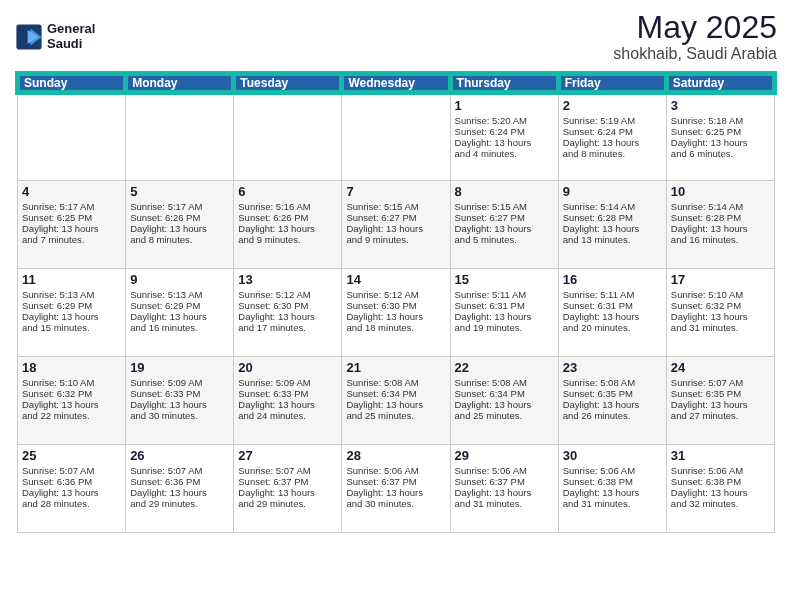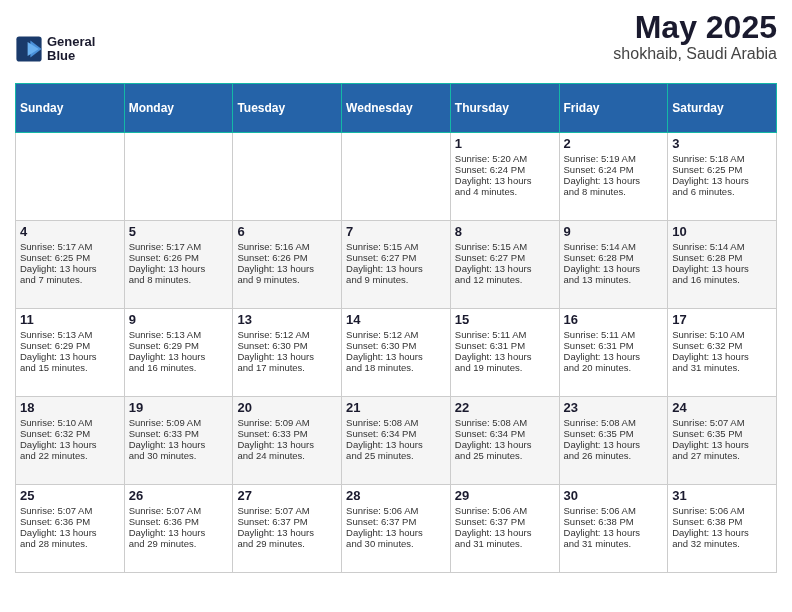--- a/index.html
+++ b/index.html
@@ -11,22 +11,22 @@
       overflow: hidden;
     }
     .page {
       width: 792px;
       height: 612px;
       padding: 10px 15px;
     }
     .header {
       display: flex;
       justify-content: space-between;
-      align-items: flex-end;
-      margin-bottom: 20px;
+      align-items: center;
+      margin-bottom: 8px;
     }
     .logo {
       display: flex;
       align-items: center;
       gap: 4px;
     }
     .logo-text {
       display: flex;
       flex-direction: column;
       font-size: 13px;
@@ -36,41 +36,41 @@
     }
     .logo-icon {
       width: 28px;
       height: 28px;
     }
     .title-block {
       text-align: right;
     }
     .main-title {
       font-size: 32px;
-      font-weight: bold;
+      font-weight: normal;
       color: #1a1a2e;
       line-height: 1.1;
     }
     .subtitle {
       font-size: 16px;
       color: #444;
     }
     .calendar {
       width: 100%;
       border-collapse: collapse;
       table-layout: fixed;
     }
     .calendar thead th {
       background: #2563a8;
       color: #fff;
       font-size: 12px;
       font-weight: bold;
-      padding: 17px 4px;
+      padding: 0 4px;
       text-align: left;
-      border: 1px solid #14b8a6;
+      border: 5px solid #14b8a6;
     }
     .calendar tbody td {
       vertical-align: top;
       border: 1px solid #ccc;
       padding: 3px 4px;
       font-size: 9.5px;
       color: #333;
       height: 88px;
       background: #fff;
     }
@@ -94,21 +94,21 @@
 <div class="page">
   <div class="header">
     <div class="logo">
       <svg class="logo-icon" viewBox="0 0 40 40">
         <rect x="2" y="2" width="36" height="36" rx="4" fill="#1a3a6b"></rect>
         <polygon points="22,8 38,20 22,32" fill="#4a90d9"></polygon>
         <polygon points="18,10 34,20 18,30" fill="#6ab0f0"></polygon>
       </svg>
       <div class="logo-text">
         <span>General</span>
-        <span>Blue</span>
+        <span>Saudi</span>
       </div>
     </div>
     <div class="title-block">
       <div class="main-title">May 2025</div>
       <div class="subtitle">shokhaib, Saudi Arabia</div>
     </div>
   </div>
 
   <table class="calendar">
     <thead>
@@ -177,21 +177,21 @@
             <div>Sunrise: 5:15 AM</div>
             <div>Sunset: 6:27 PM</div>
             <div>Daylight: 13 hours</div>
             <div>and 9 minutes.</div>
           </td>
           <td>
             <span class="day-num">8</span>
             <div>Sunrise: 5:15 AM</div>
             <div>Sunset: 6:27 PM</div>
             <div>Daylight: 13 hours</div>
-            <div>and 12 minutes.</div>
+            <div>and 5 minutes.</div>
           </td>
           <td>
             <span class="day-num">9</span>
             <div>Sunrise: 5:14 AM</div>
             <div>Sunset: 6:28 PM</div>
             <div>Daylight: 13 hours</div>
             <div>and 13 minutes.</div>
           </td>
           <td>
             <span class="day-num">10</span>

